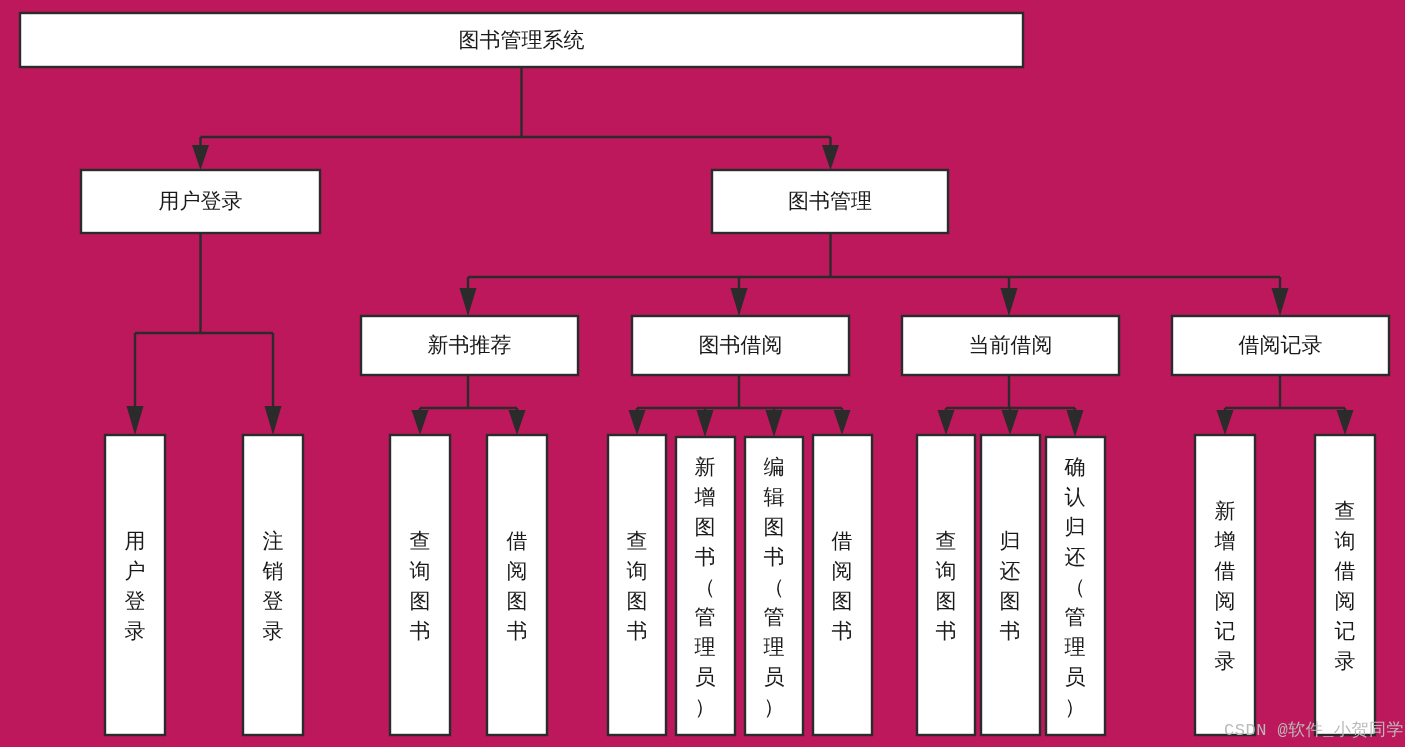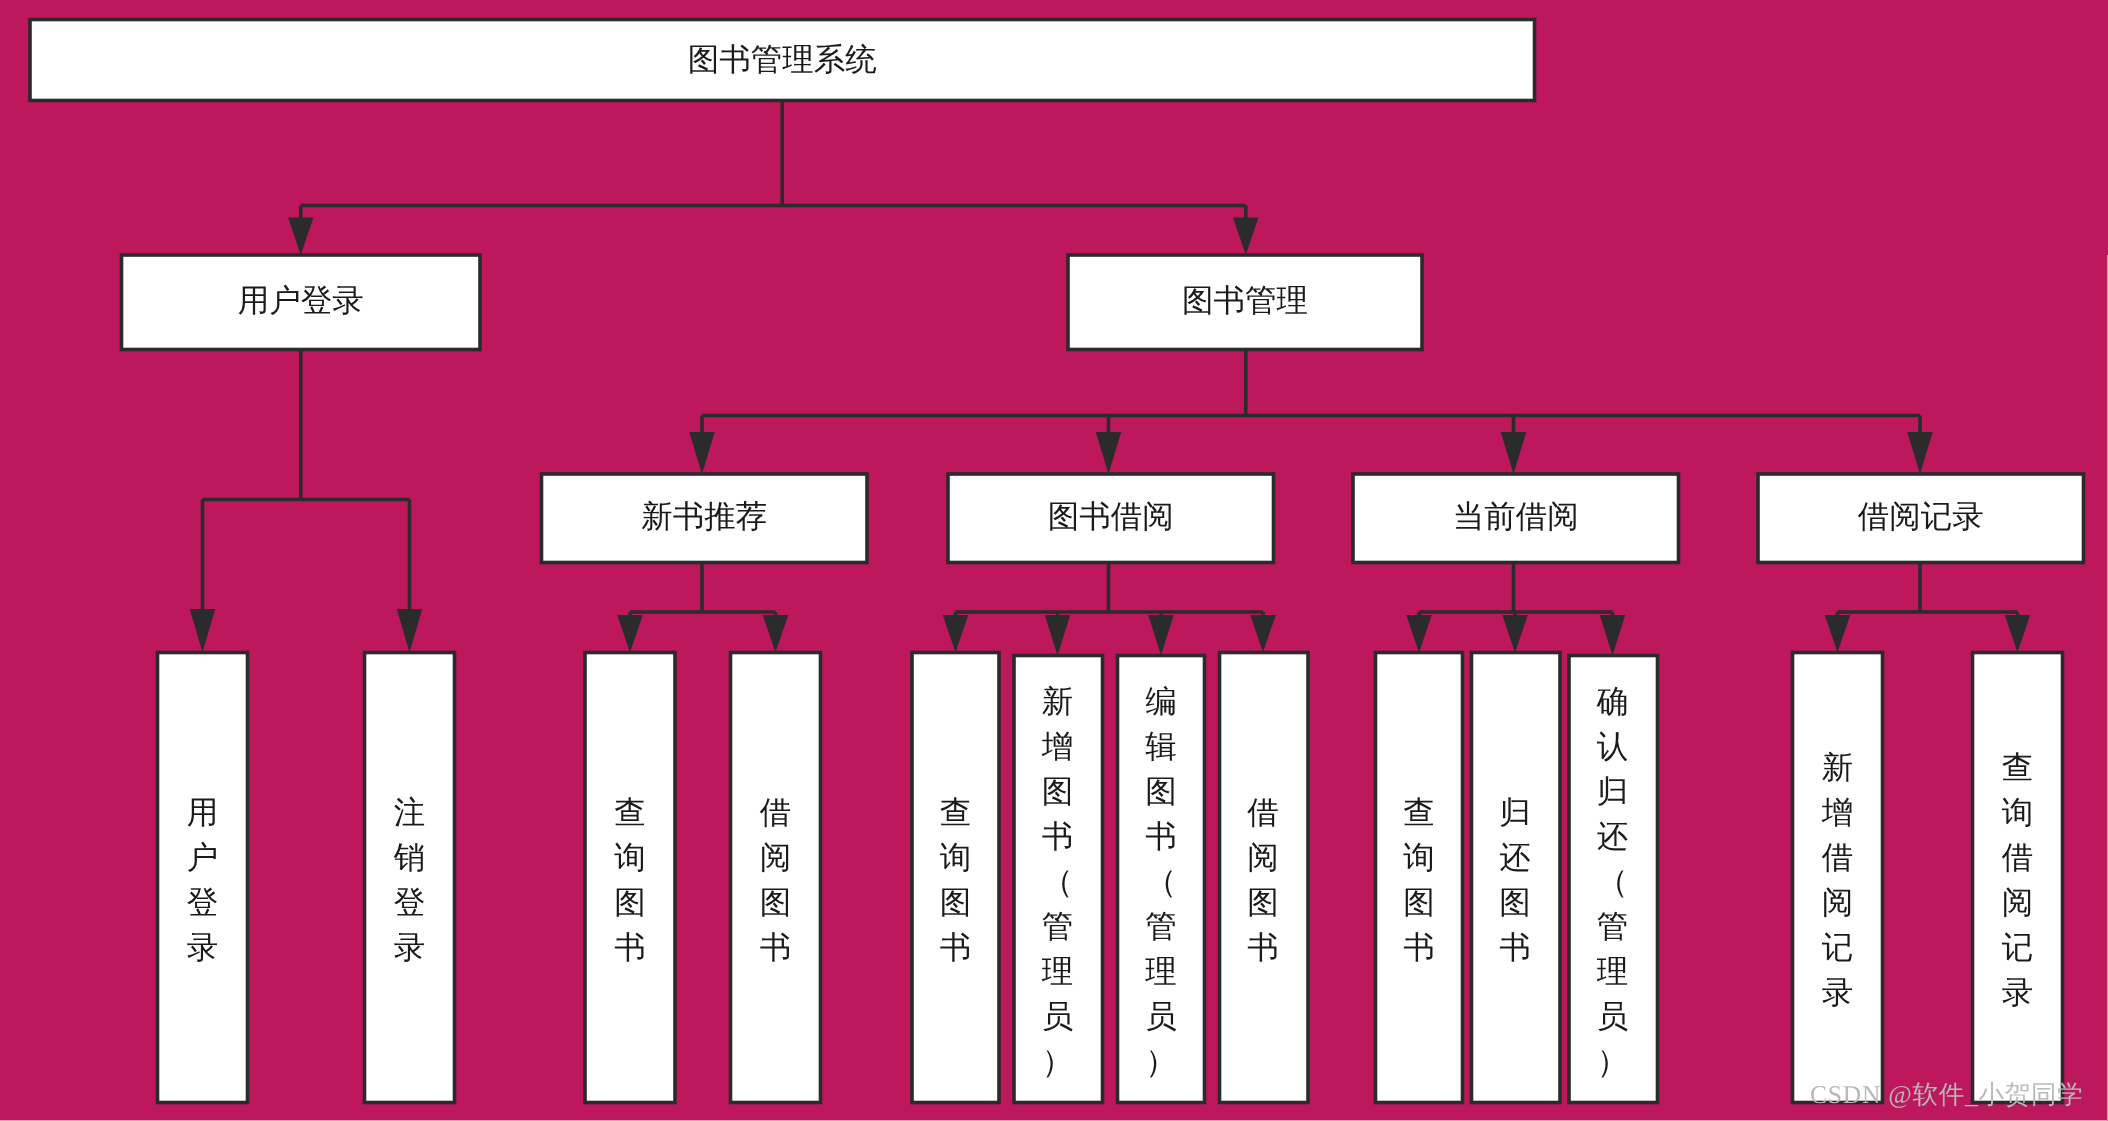--- a/index.html
+++ b/index.html
@@ -50,23 +50,23 @@
     dominant-baseline: middle;
   }
   .node-label-v {
     font-family: "Liberation Sans", "DejaVu Sans", sans-serif;
     font-size: 21px;
     fill: #1a1a1a;
     text-anchor: middle;
   }
   .watermark {
     position: absolute;
-    right: 16px;
+    right: 1px;
     bottom: 6px;
-    font-family: Liberation Serif, serif;
+    font-family: Liberation Mono, monospace;
     font-size: 17px;
     color: #b9b9b9;
     letter-spacing: 0.5px;
     white-space: nowrap;
     pointer-events: none;
   }
 </style>
 </head>
 <body>
 

